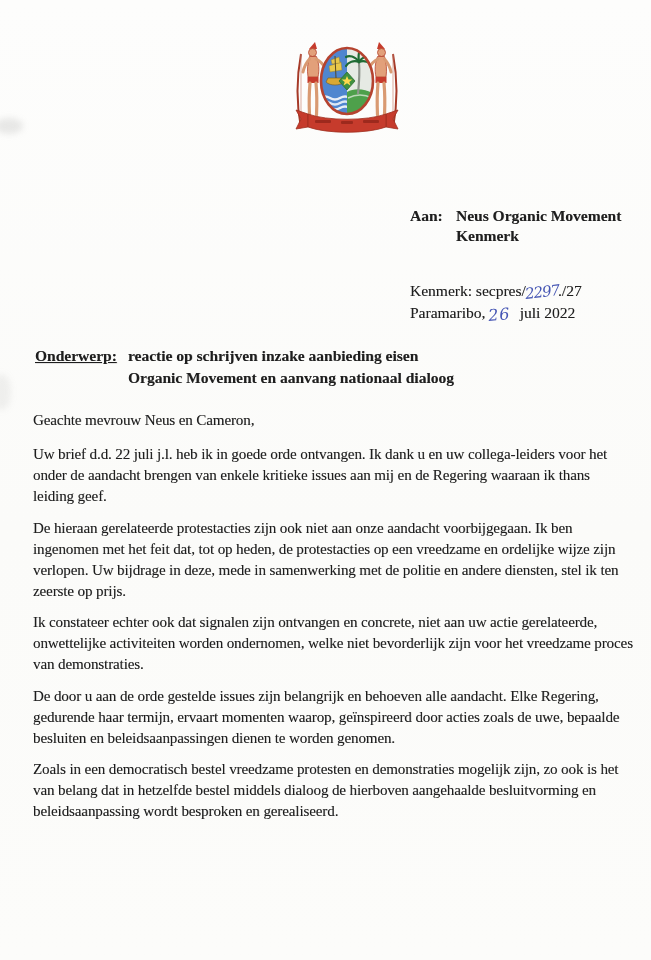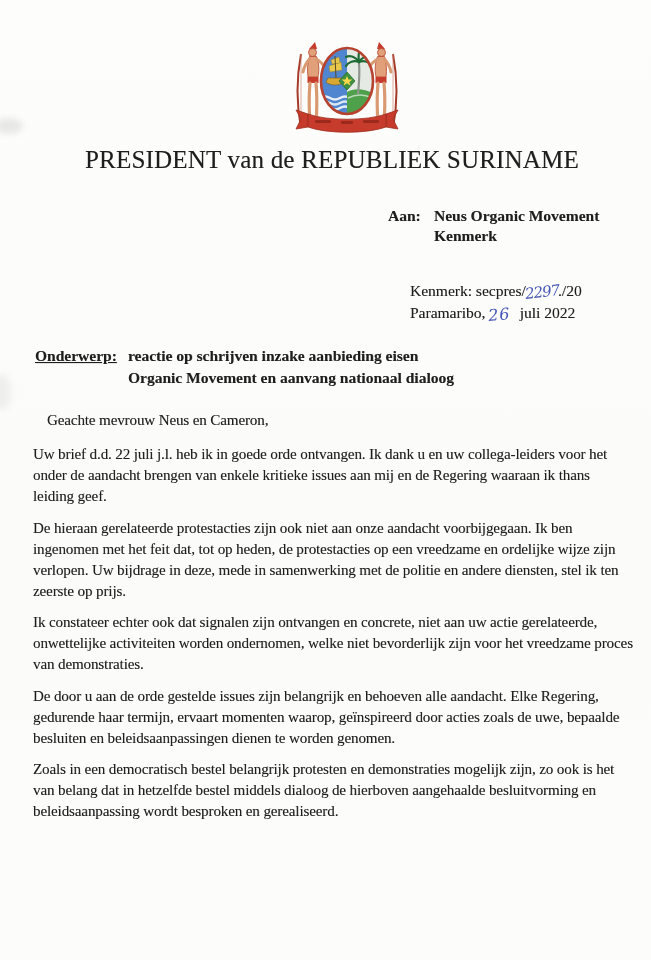--- a/index.html
+++ b/index.html
@@ -24,21 +24,21 @@
   .title {
     position: absolute; top: 146px; left: 12px; width: 640px;
     text-align: center; font-size: 25px; letter-spacing: 0.2px; white-space: nowrap;
   }
   .phone {
     position: absolute; top: 177px; left: 12px; width: 640px;
     text-align: center; font-size: 15px;
   }
 
   .recipient {
-    position: absolute; top: 206px; left: 388px;
+    position: absolute; top: 206px; left: 410px;
     font-weight: bold; font-size: 15.5px; line-height: 19.5px;
   }
   .recipient .row { display: flex; }
   .recipient .label { width: 46px; flex: none; }
 
   .reference { position: absolute; top: 280px; left: 410px; font-size: 15.5px; line-height: 21px; }
   .hand { font-family: "DejaVu Serif", serif; font-style: italic; color: #4656b4; text-shadow: none; }
   .hand-ref {
     display: inline-block; font-size: 15px; letter-spacing: -1px;
     transform: rotate(-7deg) translateY(1px); margin: 0 -1px;
@@ -51,21 +51,21 @@
   .subject {
     position: absolute; top: 345px; left: 35px;
     display: flex; font-weight: bold; font-size: 15.5px; line-height: 22px;
   }
   .subject .label { width: 93px; flex: none; text-decoration: underline; }
 
   .body-block {
     position: absolute; top: 410px; left: 33px; width: 600px;
     font-size: 15px; line-height: 21px; letter-spacing: -0.1px;
   }
-  .salutation { margin: 0 0 13px 14px; }
+  .salutation { margin: 0 0 13px 0; }
   .body-block p { margin: 0 0 10.5px 0; font-family: Liberation Serif, serif; }
 </style>
 </head>
 <body>
 
 <div class="page">
 
   <div class="smudge smudge-1"></div>
   <div class="smudge smudge-2"></div>
 
@@ -137,48 +137,47 @@
           </g>
 
           <path d="M55 36 L63 45 L55 54 L47 45 Z" fill="#3f9140" stroke="#2c6e31" stroke-width="0.8"></path>
           <polygon points="55,40 56.5,43.6 60.3,43.6 57.3,45.9 58.4,49.5 55,47.3 51.6,49.5 52.7,45.9 49.7,43.6 53.5,43.6" fill="#ffd84d"></polygon>
         </g>
         <ellipse cx="55" cy="45" rx="26" ry="33" fill="none" stroke="#b5432f" stroke-width="2.6"></ellipse>
       </g>
     </svg>
   </div>
 
-  <div class="title scan">PRESIDENT van de REPUBLIEK SURINAME</div>
 
   <div class="recipient scan">
     <div class="row">
       <span class="label">Aan:</span>
       <span>Neus Organic Movement</span>
     </div>
     <div class="row">
       <span class="label"></span>
       <span>Kenmerk</span>
     </div>
   </div>
 
   <div class="reference scan">
-    <div><span>Kenmerk: secpres/</span><span class="hand hand-ref">2297</span><span>./20</span></div>
+    <div><span>Kenmerk: secpres/</span><span class="hand hand-ref">2297</span><span>./27</span></div>
     <div><span>Paramaribo,</span><span class="hand hand-day">26</span><span>juli 2022</span></div>
   </div>
 
   <div class="subject scan">
     <span class="label">Onderwerp:</span>
     <span>
       <div>reactie op schrijven inzake aanbieding eisen</div>
       <div>Organic Movement en aanvang nationaal dialoog</div>
     </span>
   </div>
 
   <div class="body-block scan">
     <div class="salutation">Geachte mevrouw Neus en Cameron,</div>
     <p>Uw brief d.d. 22 juli j.l. heb ik in goede orde ontvangen. Ik dank u en uw collega-leiders voor het onder de aandacht brengen van enkele kritieke issues aan mij en de Regering waaraan ik thans leiding geef.</p>
     <p>De hieraan gerelateerde protestacties zijn ook niet aan onze aandacht voorbijgegaan. Ik ben ingenomen met het feit dat, tot op heden, de protestacties op een vreedzame en ordelijke wijze zijn verlopen. Uw bijdrage in deze, mede in samenwerking met de politie en andere diensten, stel ik ten zeerste op prijs.</p>
     <p>Ik constateer echter ook dat signalen zijn ontvangen en concrete, niet aan uw actie gerelateerde, onwettelijke activiteiten worden ondernomen, welke niet bevorderlijk zijn voor het vreedzame proces van demonstraties.</p>
     <p>De door u aan de orde gestelde issues zijn belangrijk en behoeven alle aandacht. Elke Regering, gedurende haar termijn, ervaart momenten waarop, geïnspireerd door acties zoals de uwe, bepaalde besluiten en beleidsaanpassingen dienen te worden genomen.</p>
-    <p>Zoals in een democratisch bestel belangrijk protesten en demonstraties mogelijk zijn, zo ook is het van belang dat in hetzelfde bestel middels dialoog de hierboven aangehaalde besluitvorming en beleidsaanpassing wordt besproken en gerealiseerd.</p>
+    <p>Zoals in een democratisch bestel vreedzame protesten en demonstraties mogelijk zijn, zo ook is het van belang dat in hetzelfde bestel middels dialoog de hierboven aangehaalde besluitvorming en beleidsaanpassing wordt besproken en gerealiseerd.</p>
   </div>
 
 </div>
 
 </body></html>

